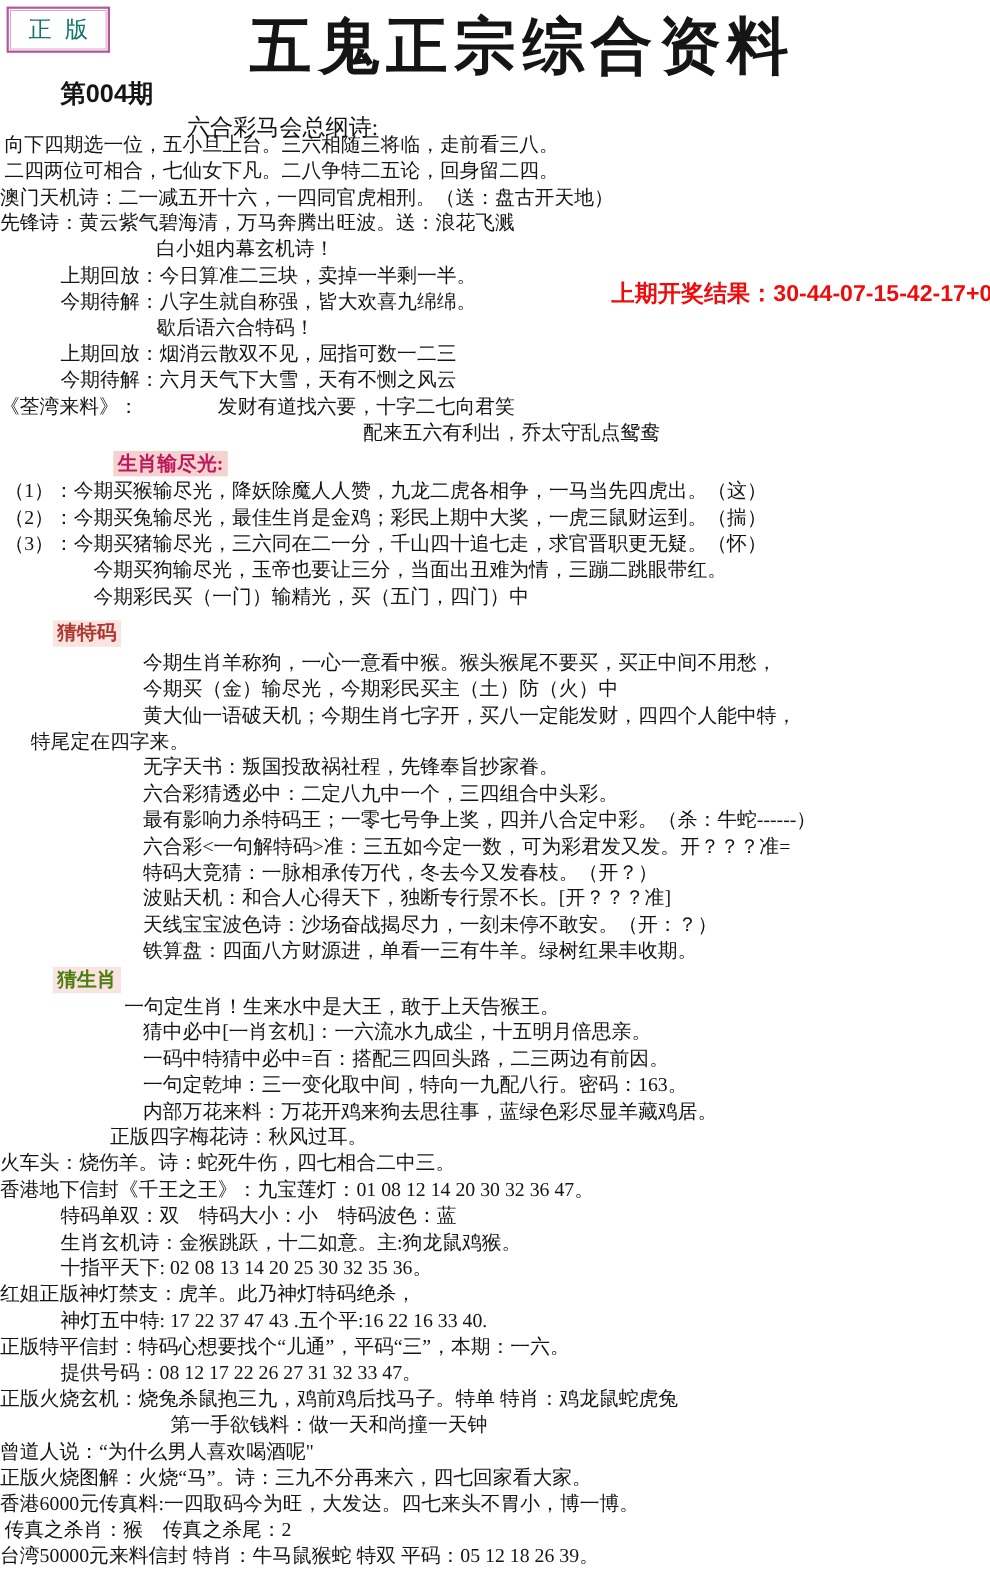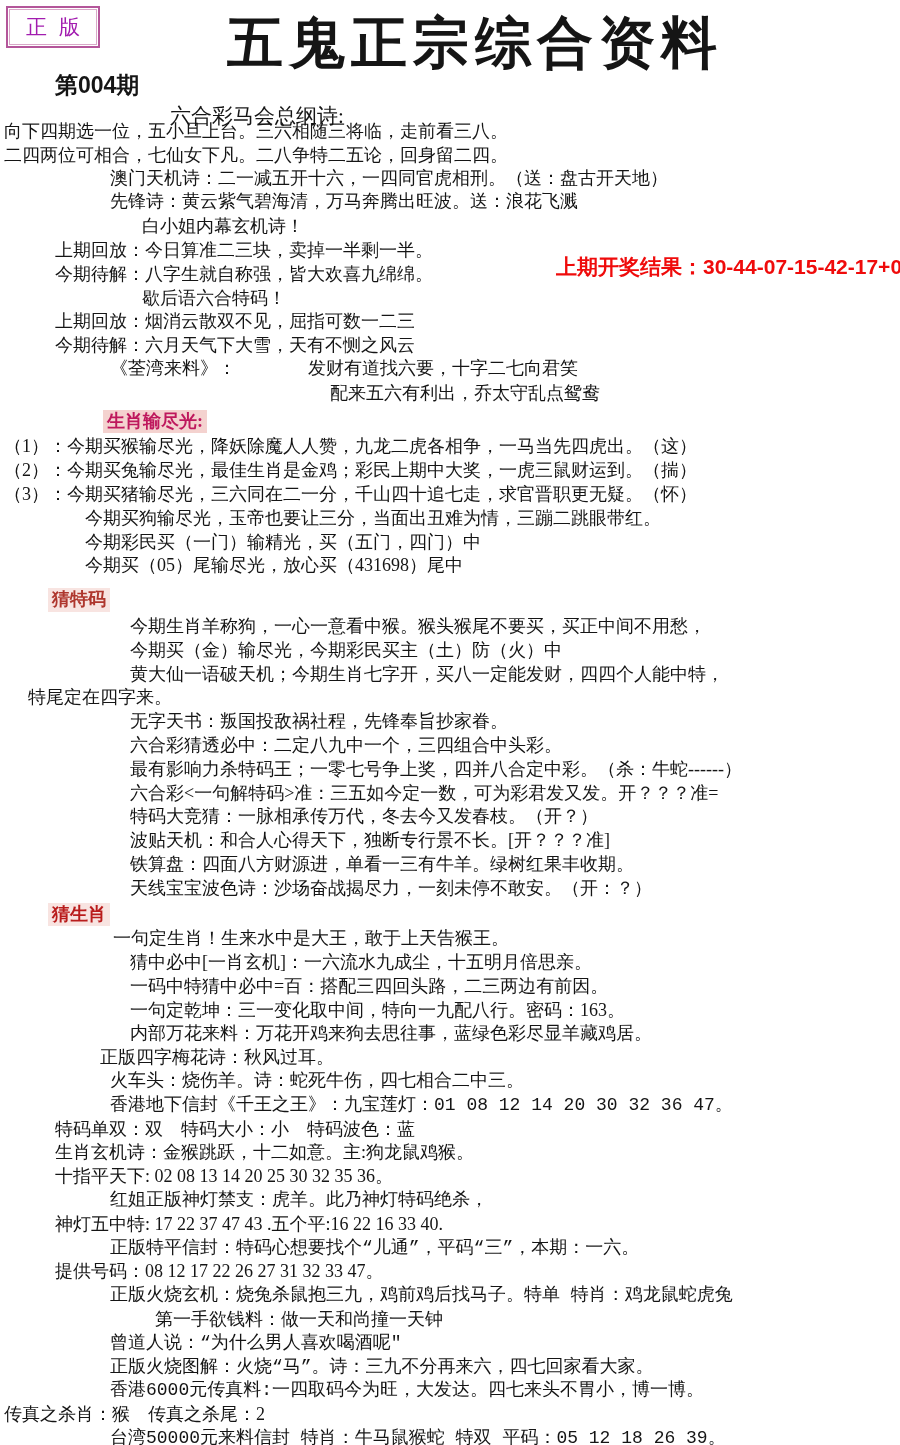--- a/index.html
+++ b/index.html
@@ -3,44 +3,44 @@
 <meta charset="utf-8">
 <style>
   html,body{margin:0;padding:0;background:#ffffff;}
   body{width:900px;height:1445px;overflow:hidden;}
   .page{position:relative;width:900px;height:1445px;background:#fff;
         font-family:"Liberation Serif","DejaVu Serif",serif;color:#151515;}
   .badge{position:absolute;left:6px;top:6px;width:94px;height:42px;
          border:2px solid #b4569a;box-sizing:border-box;
          box-shadow:inset 0 0 0 1px #ffffff,inset 0 0 0 2px #d9a8c8;
          display:flex;align-items:center;justify-content:center;}
-  .badge span{color:#a21caf;font-size:21px;letter-spacing:12px;padding-left:12px;}
+  .badge span{color:#0f766e;font-size:21px;letter-spacing:12px;padding-left:12px;}
   .title{margin:0;padding:10px 0 0 50px;text-align:center;
          font-size:56px;line-height:66px;font-weight:bold;letter-spacing:6px;}
   .subhead{position:relative;height:42px;}
   .issue{position:absolute;left:55px;top:-6px;font-size:23px;font-weight:bold;
          font-family:"Liberation Sans","DejaVu Sans",sans-serif;}
   .intro{position:absolute;left:170px;top:26px;font-size:21px;}
   .doc-body{padding-top:2px;}
   .ln{font-size:18px;line-height:23.8px;white-space:nowrap;}
   .i0{padding-left:4px;}
   .i1{padding-left:55px;}
   .i2{padding-left:85px;}
-  .i3{padding-left:110px;font-family:Liberation Mono, monospace;}
+  .i3{}
   .i4{padding-left:130px;}
   .i5{padding-left:142px;}
   .i6{padding-left:155px;}
   .i7{padding-left:113px;}
   .i8{padding-left:330px;}
   .i9{padding-left:28px;}
   .i10{padding-left:100px;}
   .heading{font-weight:bold;width:fit-content;padding:0 4px;}
   .hA{color:#be185d;background:#f4d2cf;margin:4px 0 2px 103px;}
   .hB{color:#ae362d;background:#f8e4e1;margin:10px 0 3px 48px;}
-  .hC{color:#b91c1c;background:#f8e4e1;margin:2px 0 1px 48px;text-align:center;}
+  .hC{color:#4d7c0f;background:#f8e4e1;margin:2px 0 1px 48px;text-align:center;}
   .result{position:absolute;left:556px;top:253px;color:#ef0b0b;font-weight:bold;
           font-size:21px;white-space:nowrap;
           font-family:"Liberation Sans","DejaVu Sans",sans-serif;}
 </style>
 </head>
 <body>
 
 <div class="page">
   <div class="badge">
     <span>正版</span>
@@ -67,34 +67,33 @@
     <div class="ln i1">上期回放：烟消云散双不见，屈指可数一二三</div>
     <div class="ln i1">今期待解：六月天气下大雪，天有不恻之风云</div>
     <div class="ln i3">《荃湾来料》：　　　　发财有道找六要，十字二七向君笑</div>
     <div class="ln i8">配来五六有利出，乔太守乱点鸳鸯</div>
     <div class="ln heading hA">生肖输尽光:</div>
     <div class="ln i0">（1）：今期买猴输尽光，降妖除魔人人赞，九龙二虎各相争，一马当先四虎出。（这）</div>
     <div class="ln i0">（2）：今期买兔输尽光，最佳生肖是金鸡；彩民上期中大奖，一虎三鼠财运到。（揣）</div>
     <div class="ln i0">（3）：今期买猪输尽光，三六同在二一分，千山四十追七走，求官晋职更无疑。（怀）</div>
     <div class="ln i2">今期买狗输尽光，玉帝也要让三分，当面出丑难为情，三蹦二跳眼带红。</div>
     <div class="ln i2">今期彩民买（一门）输精光，买（五门，四门）中</div>
-    <div class="ln i2">今期买（05）尾输尽光，放心买（431698）尾中</div>
     <div class="ln heading hB">猜特码</div>
     <div class="ln i4">今期生肖羊称狗，一心一意看中猴。猴头猴尾不要买，买正中间不用愁，</div>
     <div class="ln i4">今期买（金）输尽光，今期彩民买主（土）防（火）中</div>
     <div class="ln i4">黄大仙一语破天机；今期生肖七字开，买八一定能发财，四四个人能中特，</div>
     <div class="ln i9">特尾定在四字来。</div>
     <div class="ln i4">无字天书：叛国投敌祸社程，先锋奉旨抄家眷。</div>
     <div class="ln i4">六合彩猜透必中：二定八九中一个，三四组合中头彩。</div>
     <div class="ln i4">最有影响力杀特码王；一零七号争上奖，四并八合定中彩。（杀：牛蛇------）</div>
     <div class="ln i4">六合彩&lt;一句解特码&gt;准：三五如今定一数，可为彩君发又发。开？？？准=</div>
     <div class="ln i4">特码大竞猜：一脉相承传万代，冬去今又发春枝。（开？）</div>
     <div class="ln i4">波贴天机：和合人心得天下，独断专行景不长。[开？？？准]</div>
+    <div class="ln i4">天线宝宝波色诗：沙场奋战揭尽力，一刻未停不敢安。（开：？）</div>
     <div class="ln i4">铁算盘：四面八方财源进，单看一三有牛羊。绿树红果丰收期。</div>
-    <div class="ln i4">天线宝宝波色诗：沙场奋战揭尽力，一刻未停不敢安。（开：？）</div>
     <div class="ln heading hC">猜生肖</div>
     <div class="ln i7">一句定生肖！生来水中是大王，敢于上天告猴王。</div>
     <div class="ln i4">猜中必中[一肖玄机]：一六流水九成尘，十五明月倍思亲。</div>
     <div class="ln i4">一码中特猜中必中=百：搭配三四回头路，二三两边有前因。</div>
     <div class="ln i4">一句定乾坤：三一变化取中间，特向一九配八行。密码：163。</div>
     <div class="ln i4">内部万花来料：万花开鸡来狗去思往事，蓝绿色彩尽显羊藏鸡居。</div>
     <div class="ln i10">正版四字梅花诗：秋风过耳。</div>
     <div class="ln i3">火车头：烧伤羊。诗：蛇死牛伤，四七相合二中三。</div>
     <div class="ln i3">香港地下信封《千王之王》：九宝莲灯：01 08 12 14 20 30 32 36 47。</div>
     <div class="ln i1">特码单双：双　特码大小：小　特码波色：蓝</div>

